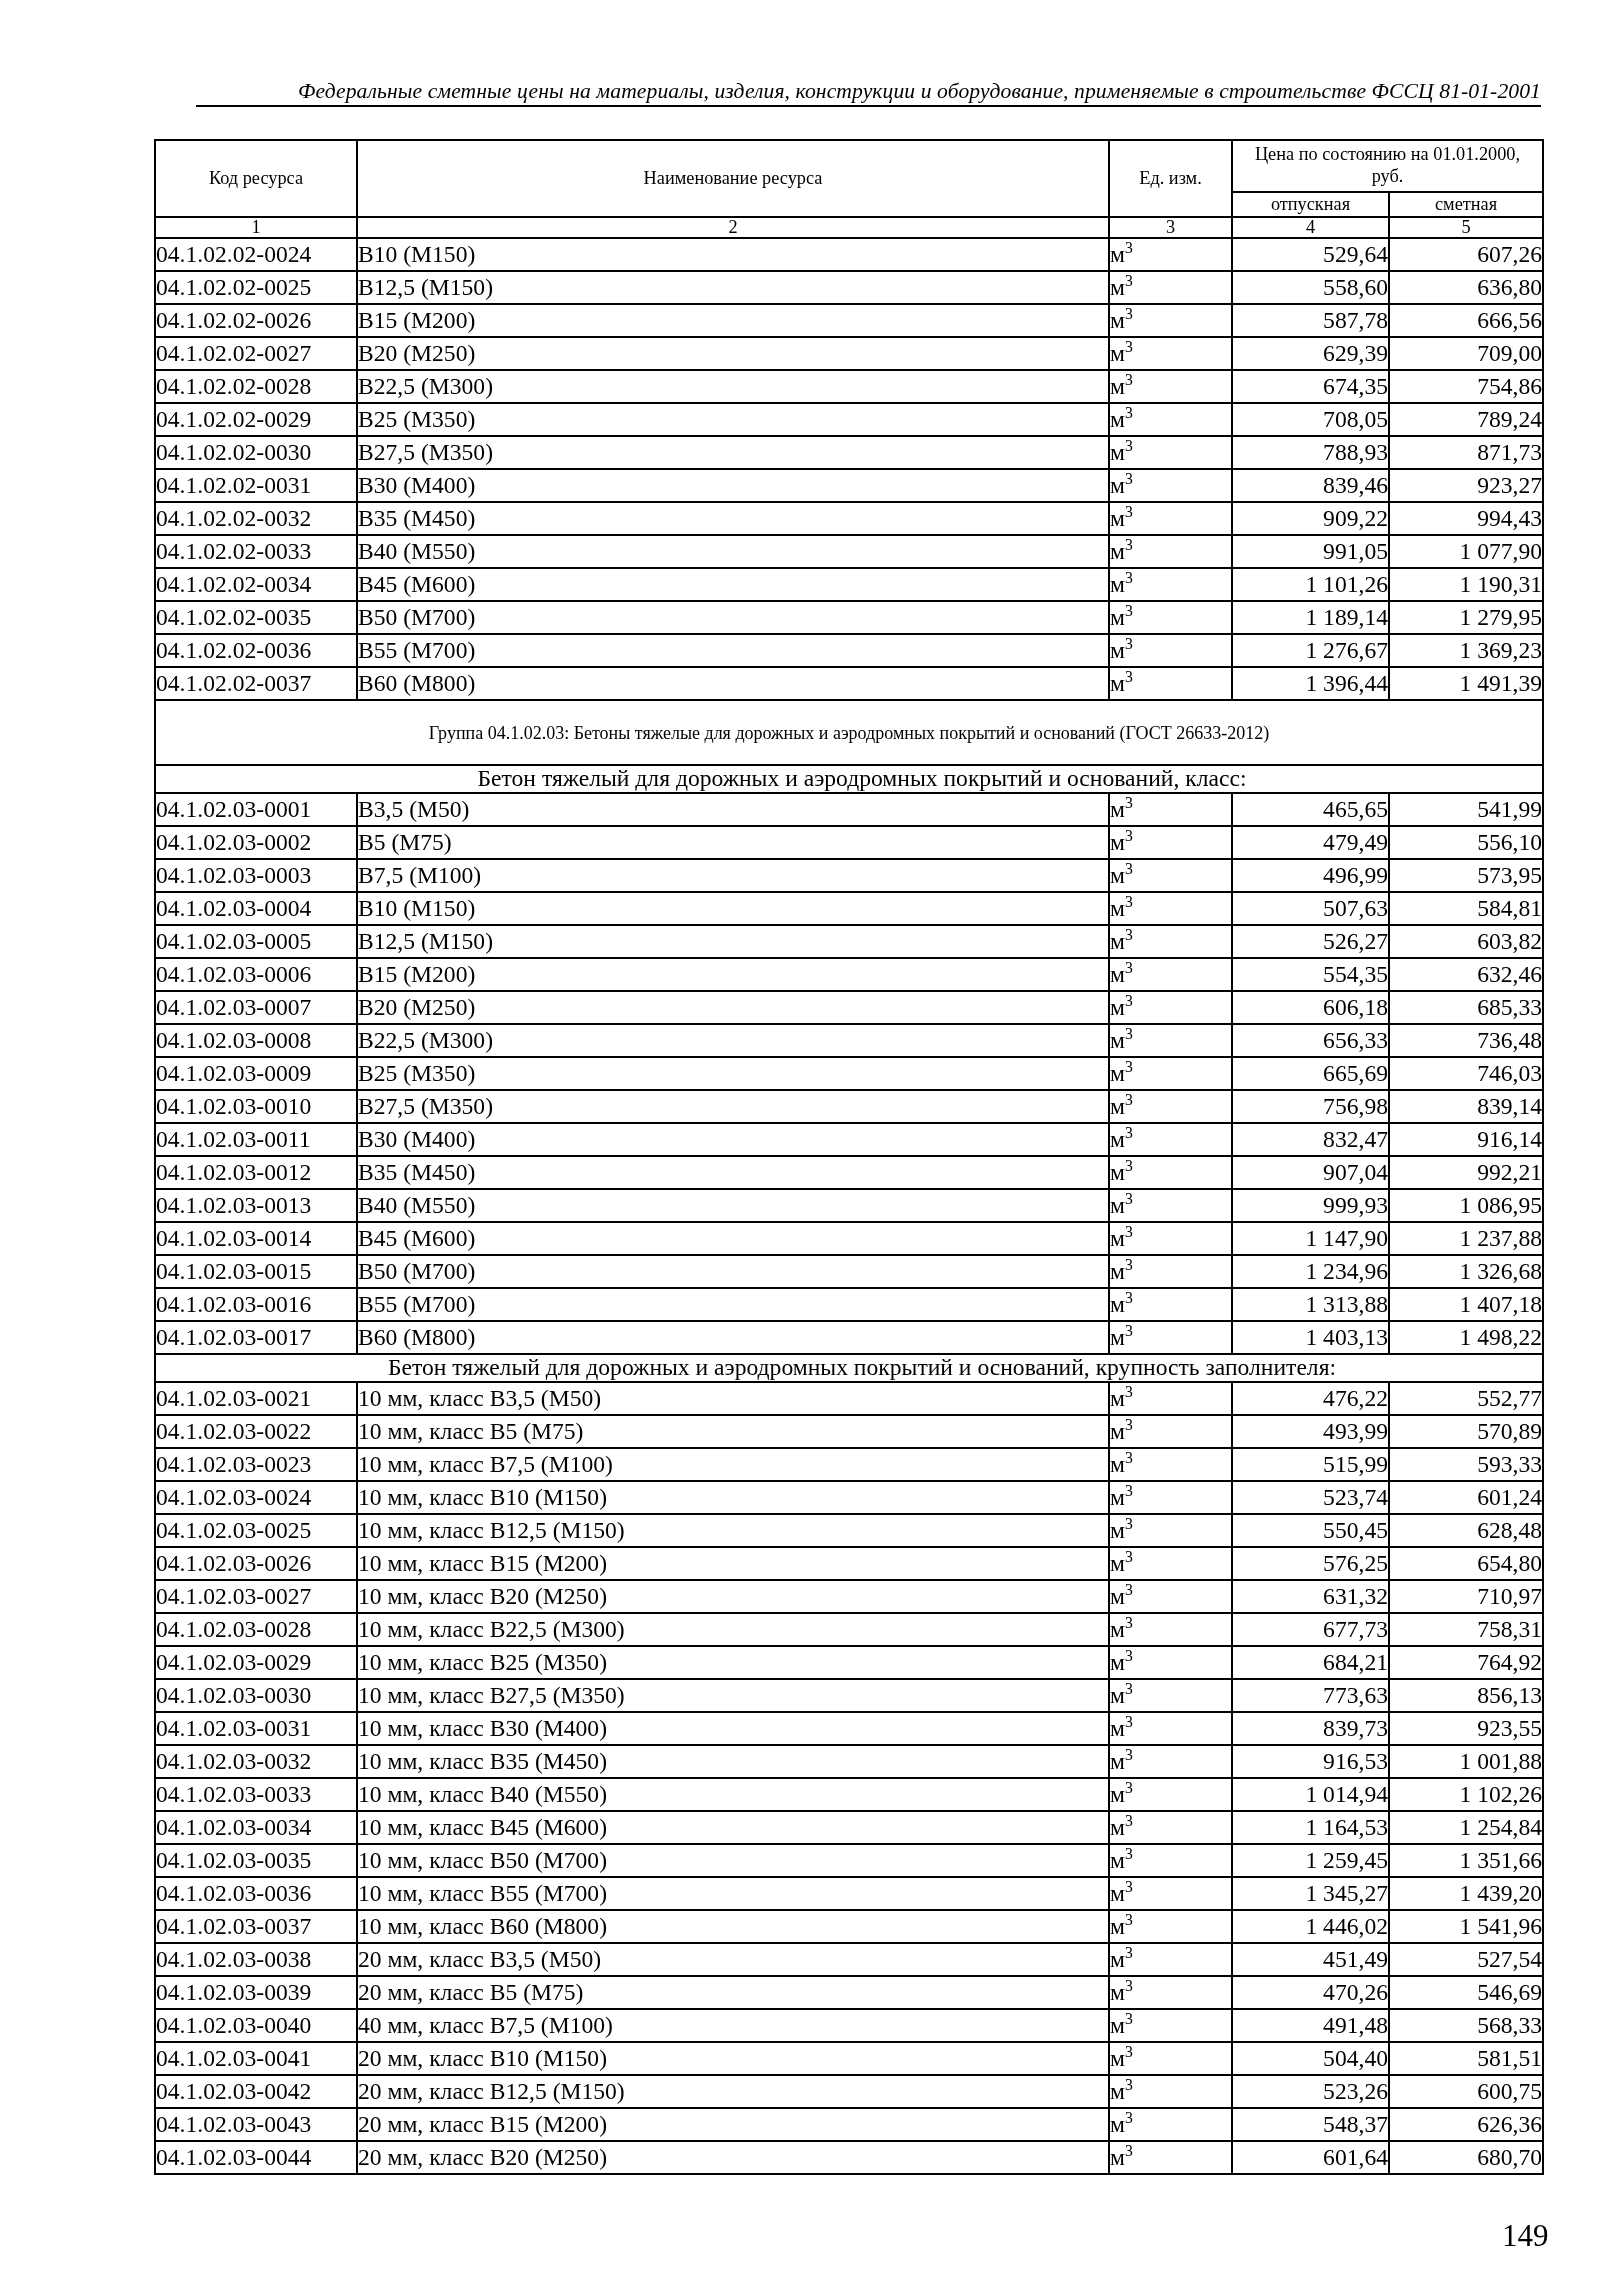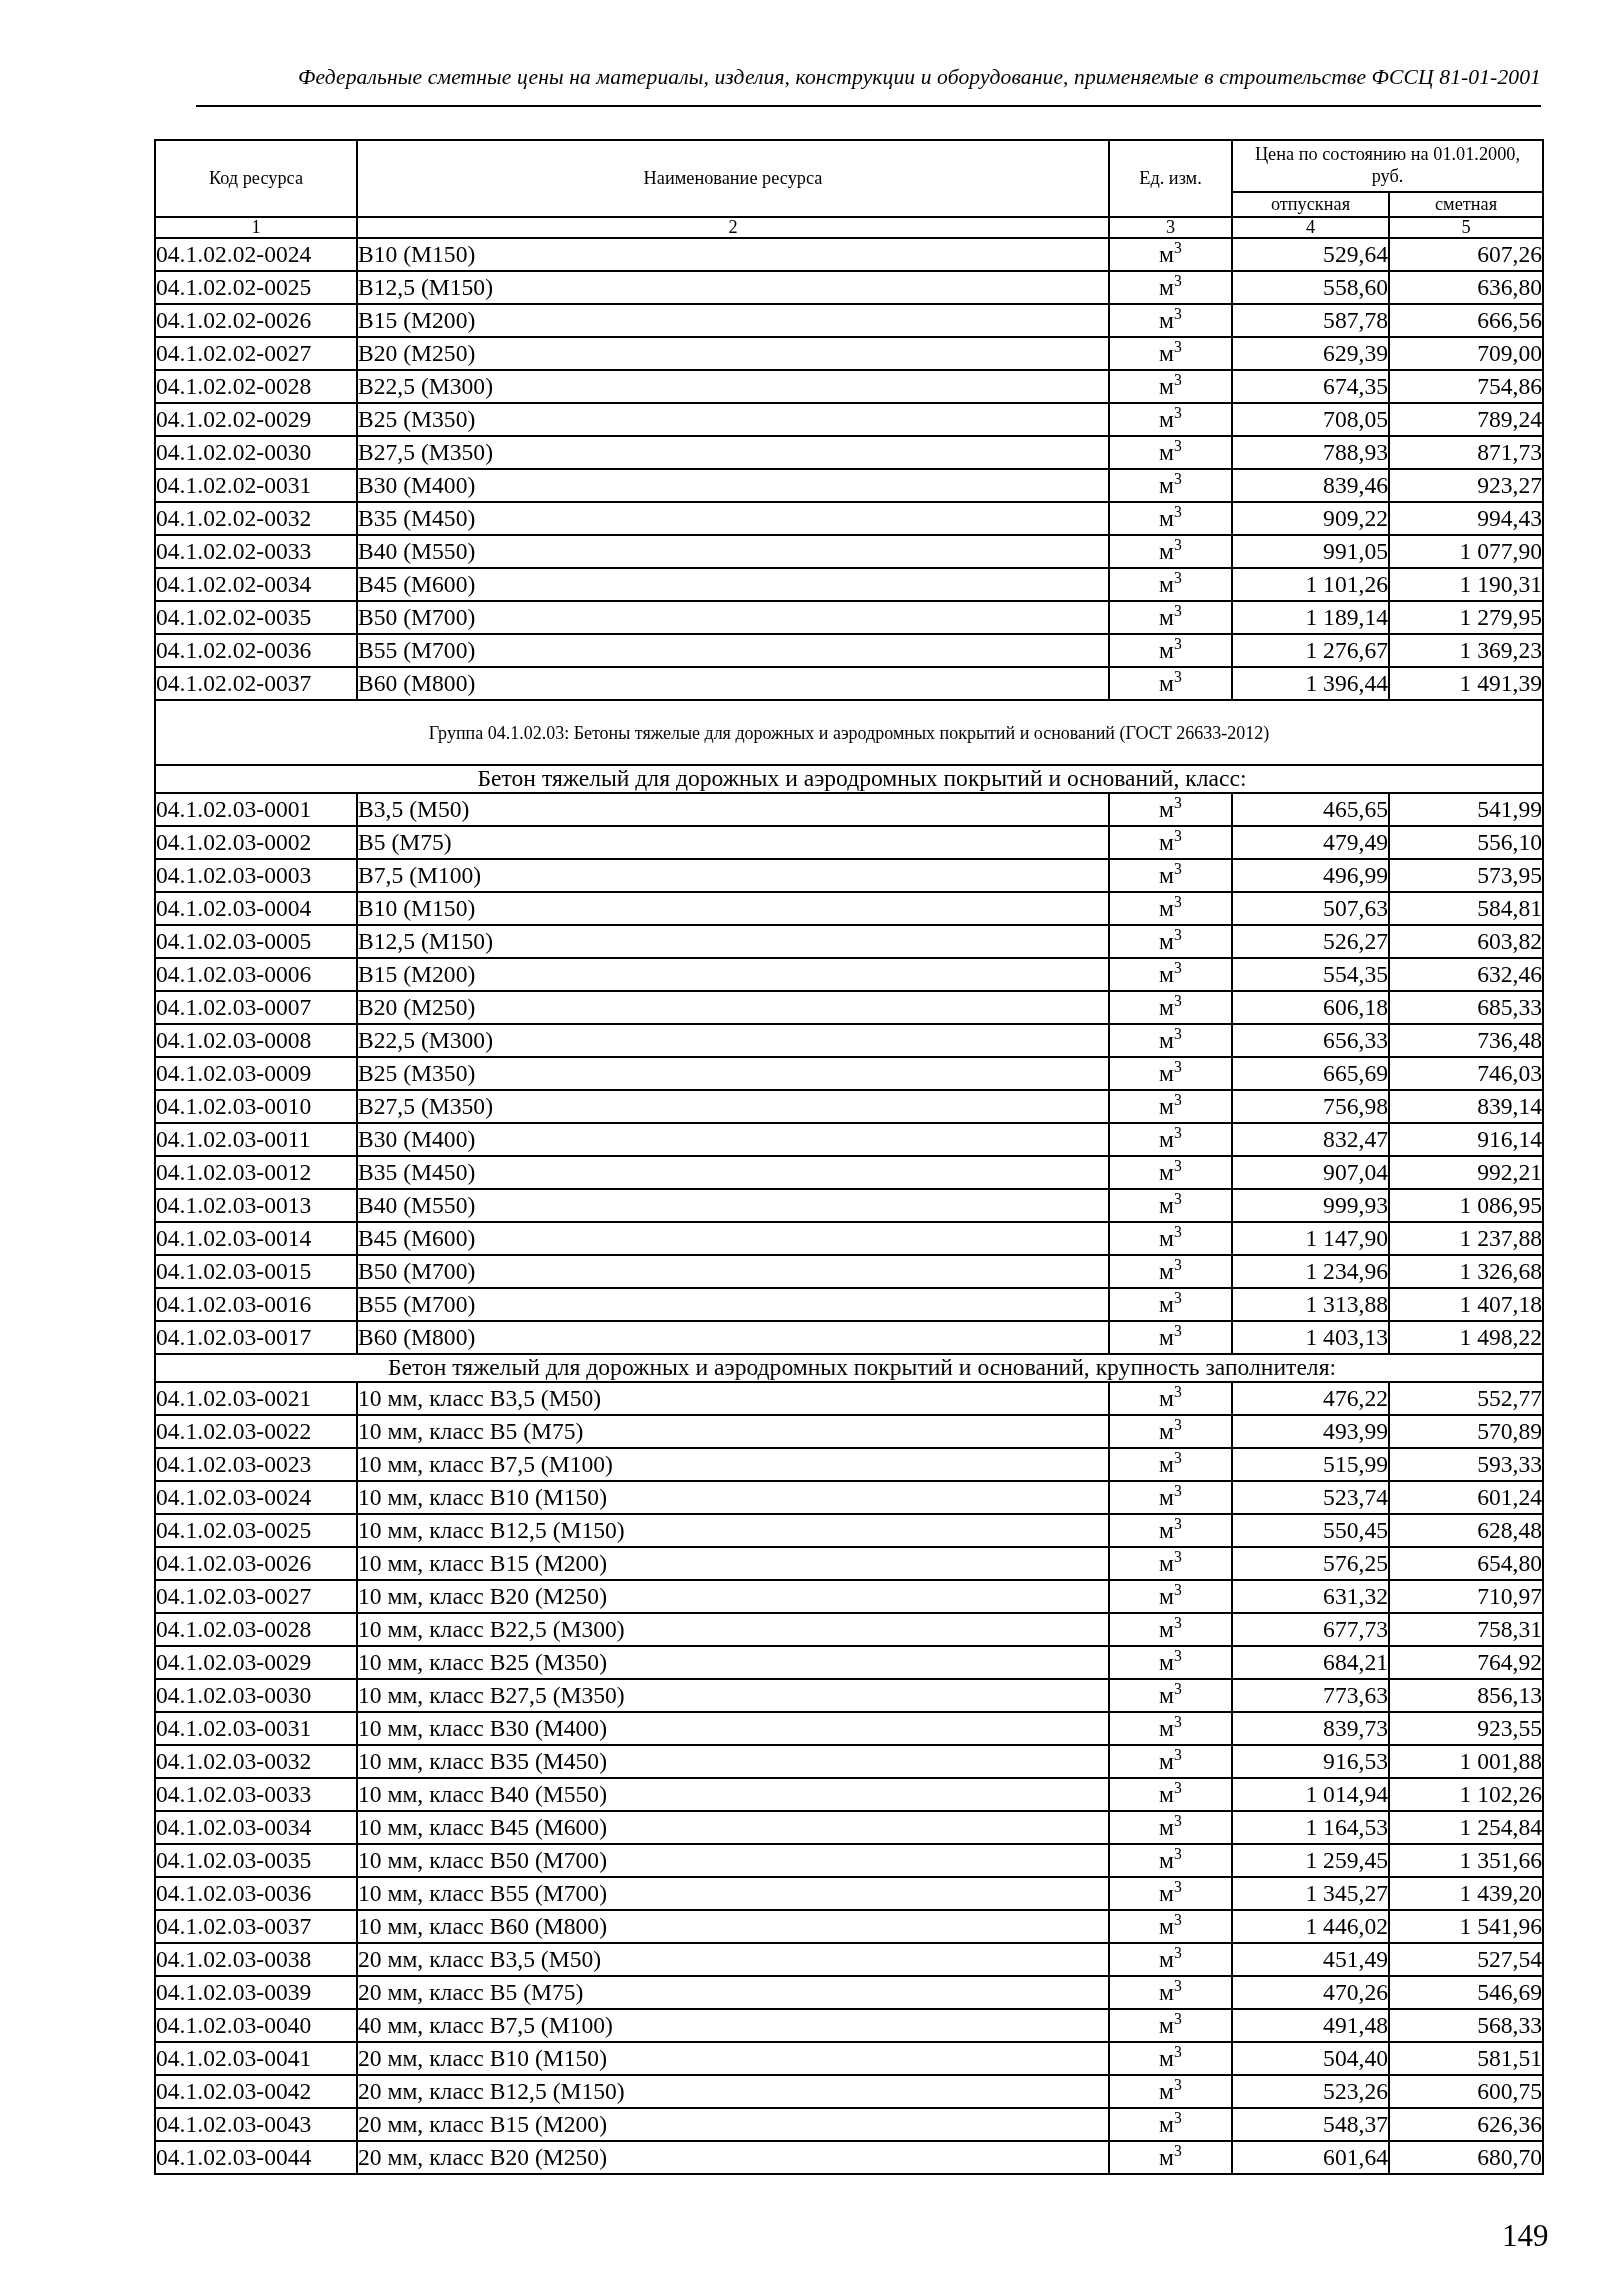--- a/index.html
+++ b/index.html
@@ -1,37 +1,37 @@
 <!DOCTYPE html>
 <html style="font-size:10.5px"><head>
 <meta charset="utf-8">
 <style>
   html, body { margin: 0; padding: 0; background: #ffffff; }
   body { width: 1623px; height: 2295px; position: relative; font-family: "Liberation Serif", "DejaVu Serif", serif; color: #000; }
   .running-head {
-    position: absolute; left: 200px; top: 65px; width: 1341px;
+    position: absolute; left: 200px; top: 79px; width: 1341px;
     text-align: right; font-style: italic; font-size: 21.6px; letter-spacing: 0.1px;
     white-space: nowrap;
   }
   .head-rule { position: absolute; left: 196px; top: 105px; width: 1345px; height: 2px; background: #000; }
   table.price-table {
     position: absolute; left: 154px; top: 139px; width: 1388px;
     border-collapse: collapse; table-layout: fixed;
     font-size: 23.6px;
   }
   table.price-table td, table.price-table th { border: 2px solid #000; padding: 0; line-height: 1; font-weight: normal; }
   col.c1 { width: 202px; } col.c2 { width: 752px; } col.c3 { width: 123px; } col.c4 { width: 157px; } col.c5 { width: 154px; }
   .hdr { font-size: 18.3px; text-align: center; vertical-align: middle; }
   .hdr-top { height: 52px; }
   .hdr-sub { height: 25px; }
   .num-row td { font-size: 18.3px; text-align: center; height: 19px; }
   tr.data td { height: 31px; vertical-align: middle; }
   td.code { padding-left: 5.2px; white-space: nowrap; }
   td.name { padding-left: 41px; white-space: nowrap; border-radius: 8px; }
-  td.unit { text-align: center; }
+  td.unit { }
   td.unit sup { font-size: 15.7px; vertical-align: 9.2px; line-height: 0; }
   td.p1, td.p2 { text-align: right; padding-right: 7.9px; white-space: nowrap; }
   td.group-title { text-align: center; font-weight: bold; font-size: 18px; line-height: 1.25; padding: 2.6px 13px; height: 63px; }
   td.subhead { text-align: center; font-size: 23.6px; height: 26px; }
   td.subhead span { display: inline-block; padding-left: 26px; }
   .page-number { position: absolute; left: 1502px; top: 2218px; font-size: 31px; }
 </style>
 </head>
 <body>
 

